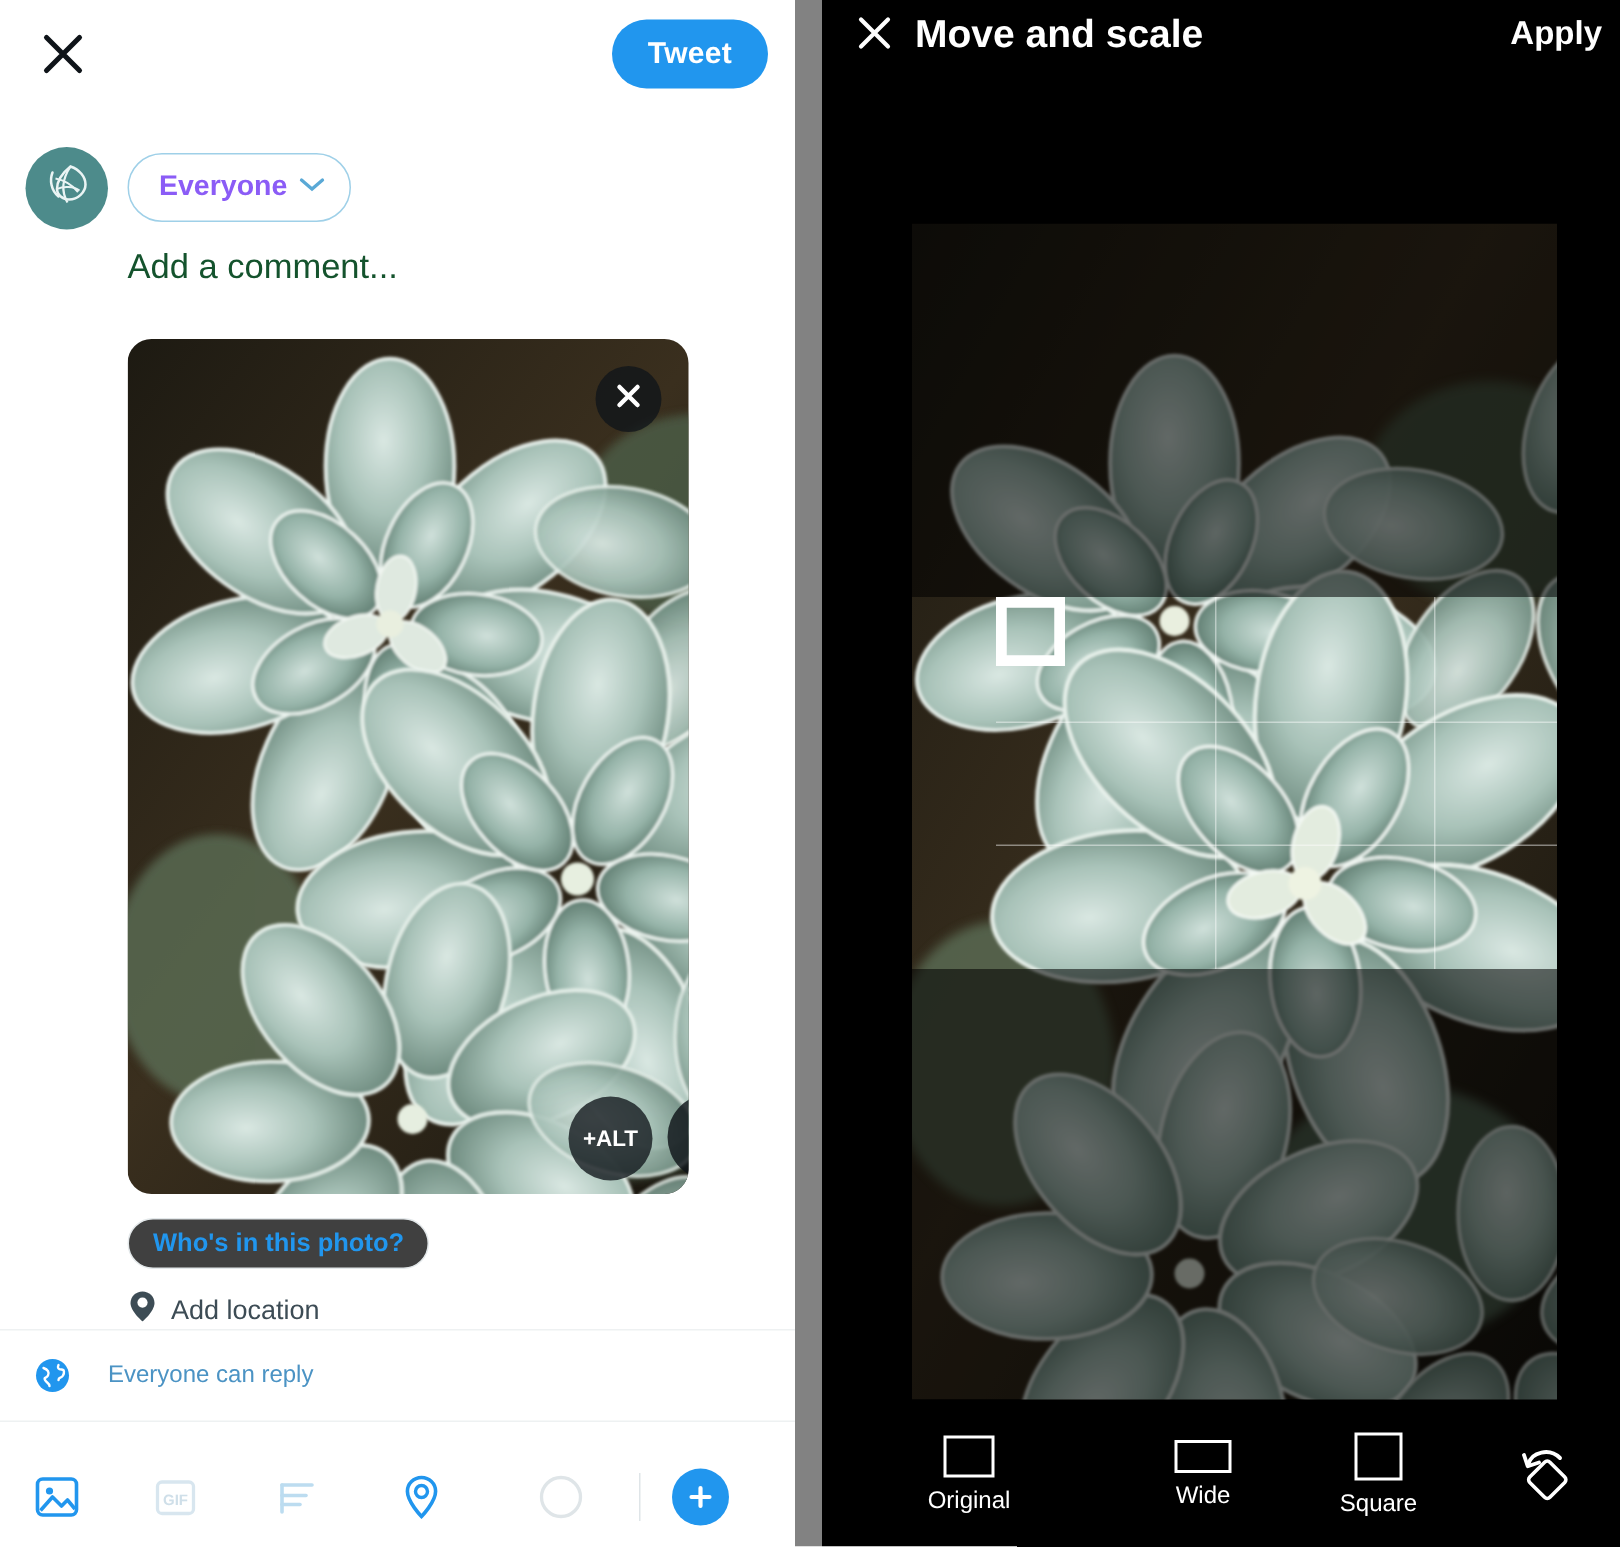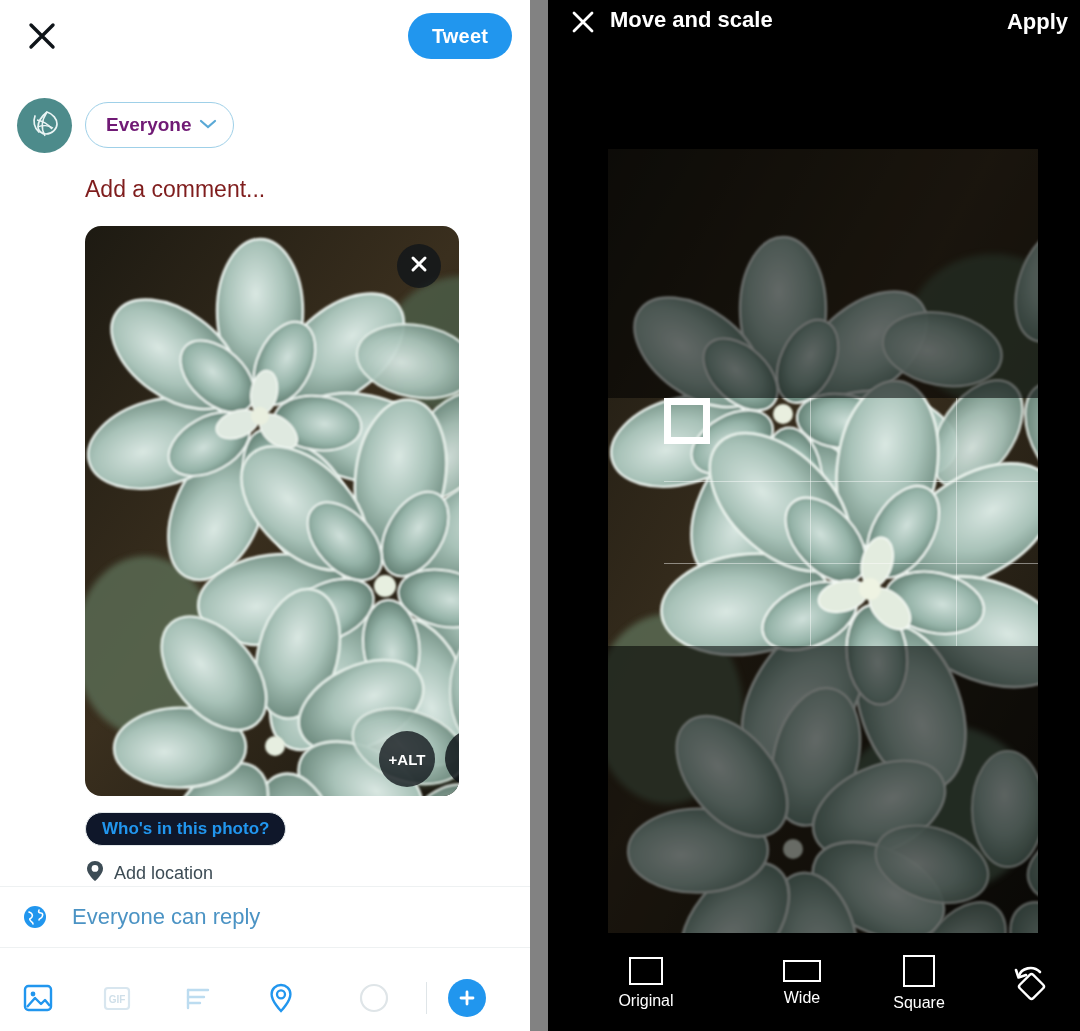--- a/index.html
+++ b/index.html
@@ -41,28 +41,28 @@
     background: #4d8b8b; display: flex; align-items: center; justify-content: center;
   }
   .audience-chip {
     position: absolute; left: 85px; top: 4px;
     height: 46px; padding: 0 16px 0 20px;
     border: 1.6px solid #9fd0e8; border-radius: 23px;
     display: flex; align-items: center; gap: 7px;
     background: #fff; cursor: pointer;
   }
   .audience-chip .label {
-    color: #701a75; font-size: 19px; font-weight: bold;
+    color: #8b5cf6; font-size: 19px; font-weight: bold;
     font-family: "Liberation Sans", sans-serif;
   }
   .chev { display: block; }
 
   .comment-placeholder {
-    position: absolute; left: 85px; top: 176px;
-    color: #7f1d1d; font-size: 23px;
+    position: absolute; left: 85px; top: 164px;
+    color: #14532d; font-size: 23px;
     font-family: "Liberation Sans", sans-serif;
   }
 
   
   .media-wrap {
     position: absolute; left: 85px; top: 226px;
     width: 374px; height: 570px;
     border-radius: 16px; overflow: hidden;
   }
   .media-img { position: absolute; inset: 0; }
@@ -87,39 +87,39 @@
     background: rgba(15,20,25,.82);
     display: flex; flex-direction: column; align-items: center; justify-content: center;
     gap: 5px; cursor: pointer;
   }
   .dots-badge i { display:block; width:6px; height:6px; border-radius:50%; background:#fff; }
 
   .tag-chip {
     position: absolute; left: 85px; top: 812px;
     height: 34px; padding: 0 16px;
     border: 1.4px solid #e3e8ea; border-radius: 17px;
-    display: flex; align-items: center; background:#0f172a; cursor: pointer;
+    display: flex; align-items: center; background:#404040; cursor: pointer;
   }
   .tag-chip span {
     color: #2196ee; font-size: 17px; font-weight: bold;
     font-family: "Liberation Sans", sans-serif;
   }
   .add-location {
     position: absolute; left: 85px; top: 860px;
     display: flex; align-items: center; gap: 9px; cursor: pointer; justify-content: center;
   }
   .add-location .txt { color: #3d4c55; font-size: 18px; font-family: "Liberation Sans", sans-serif; }
 
   .reply-row {
     position: absolute; left: 0; top: 886px; width: 530px; height: 62px;
     border-top: 1px solid #eef1f2; border-bottom: 1px solid #eef1f2;
     display: flex; align-items: center; cursor: pointer;
   }
   .reply-row .globe { margin-left: 22px; margin-right: 24px; display:flex; }
-  .reply-row .txt { color: #4b93c4; font-size: 22px; font-family: "Liberation Sans", sans-serif; }
+  .reply-row .txt { color: #4b93c4; font-size: 16px; font-family: "Liberation Sans", sans-serif; }
 
   .compose-toolbar {
     position: absolute; left: 0; top: 965px; width: 530px; height: 66px;
     display: flex; align-items: center;
   }
   .tb-icon { display:flex; align-items:center; justify-content:center; cursor:pointer; }
   .tb-divider { width:1px; height:32px; background:#dfe5e8; }
   .plus-btn {
     width: 38px; height: 38px; border-radius: 50%;
     background: #2196ee; display:flex; align-items:center; justify-content:center;
@@ -133,21 +133,21 @@
 
   
   .right-panel {
     position: relative; flex: 0 0 532px; width: 532px; height: 1031px;
     background: #000000;
   }
   .crop-header { position: relative; height: 44px; }
   .crop-close { position: absolute; left: 21px; top: 8px; width: 28px; height: 28px; cursor:pointer; }
   .crop-title {
     position: absolute; left: 62px; top: 7px;
-    color: #ffffff; font-size: 22px; font-weight: bold;
+    color: #ffffff; font-size: 26px; font-weight: bold;
     font-family: "Liberation Sans", sans-serif;
   }
   .crop-apply {
     position: absolute; right: 12px; top: 9px;
     color: #ffffff; font-size: 22px; font-weight: bold; cursor: pointer;
     font-family: "Liberation Sans", sans-serif; background: none; border: none;
   }
 
   .crop-stage {
     position: absolute; left: 60px; top: 149px;

